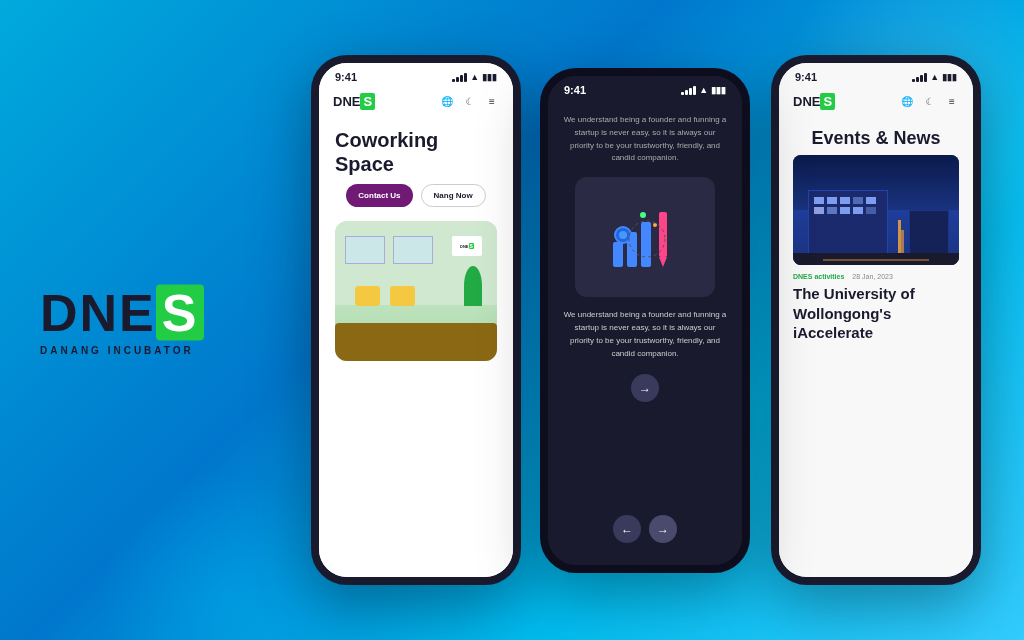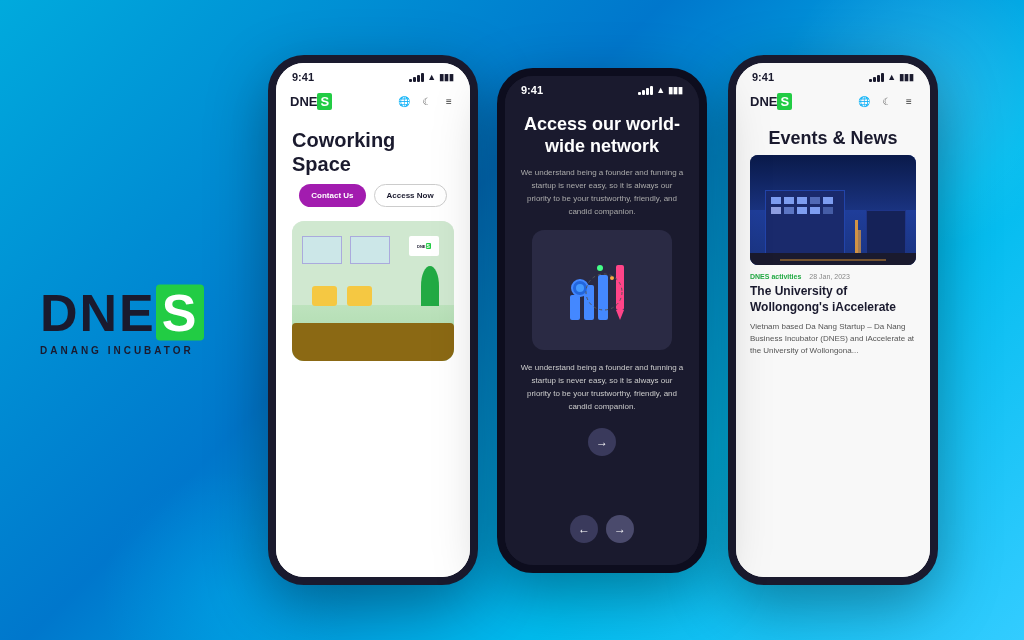--- a/index.html
+++ b/index.html
@@ -47,20 +47,21 @@
       margin-top: 4px;
       text-transform: uppercase;
     }
 
     
     .phone {
       position: absolute;
       border-radius: 36px;
       overflow: hidden;
       box-shadow: 0 20px 60px rgba(0,0,0,0.35);
+      margin-left: 43px;
     }
     .phone-inner {
       width: 100%;
       height: 100%;
       display: flex;
       flex-direction: column;
       overflow: hidden;
     }
 
     
@@ -157,21 +158,21 @@
       line-height: 1.5;
       margin-bottom: 14px;
     }
     .btn-row {
       display: flex;
       gap: 8px;
       justify-content: center;
       margin-bottom: 14px;
     }
     .btn-contact {
-      background: #a21caf;
+      background: #701a75;
       color: white;
       border: none;
       border-radius: 20px;
       padding: 6px 12px;
       font-size: 8px;
       font-weight: 600;
       cursor: pointer;
     }
     .btn-apply {
       background: transparent;
@@ -407,21 +408,21 @@
     .tag-dnes {
       font-size: 7px;
       color: #22aa44;
       font-weight: 700;
     }
     .tag-date {
       font-size: 7px;
       color: #888;
     }
     .news-article-title {
-      font-size: 12px;
+      font-size: 15px;
       font-weight: 800;
       color: #1a1a2e;
       line-height: 1.3;
       margin-bottom: 6px;
     }
     .news-article-text {
       font-size: 8px;
       color: #555;
       line-height: 1.5;
     }
@@ -486,21 +487,21 @@
         <div class="nav-icon">🌐</div>
         <div class="nav-icon">☾</div>
         <div class="nav-icon">≡</div>
       </div>
     </div>
 
     <div class="content">
       <div class="cowork-title">Coworking Space</div>
       <div class="btn-row">
         <button class="btn-contact">Contact Us</button>
-        <button class="btn-apply">Access Now</button>
+        <button class="btn-apply">Nang Now</button>
       </div>
 
       <div class="cowork-image">
         <div class="office-scene">
           <div class="office-wall"></div>
           <div class="office-sign">
             <span style="font-size:4px;font-weight:900;color:#1a1a2e;">DNE</span>
               <span class="dnes-s-tiny">S</span>
           </div>
           <div class="office-chair1"></div>
@@ -527,21 +528,20 @@
           <div class="signal-bar" style="height:5px;background:white;"></div>
           <div class="signal-bar" style="height:7px;background:white;"></div>
           <div class="signal-bar" style="height:9px;background:white;"></div>
         </div>
         <span style="font-size:9px;color:white;">▲</span>
         <span style="font-size:9px;color:white;">▮▮▮</span>
       </div>
     </div>
 
     <div class="dark-content">
-      <div class="network-title">Access our world-wide network</div>
       <div class="network-desc">We understand being a founder and funning a startup is never easy, so it is always our priority to be your trustworthy, friendly, and candid companion.</div>
 
       <div class="illustration-box">
         <svg class="chart-svg" viewBox="0 0 80 80">
 
           <rect x="8" y="45" width="10" height="25" fill="#4488ff" rx="2"></rect>
           <rect x="22" y="35" width="10" height="35" fill="#4488ff" rx="2"></rect>
           <rect x="36" y="25" width="10" height="45" fill="#4488ff" rx="2"></rect>
 
           <circle cx="18" cy="38" r="8" fill="#2266dd" stroke="#4488ff" stroke-width="2"></circle>
@@ -632,16 +632,15 @@
           <div style="position:absolute;bottom:4px;left:30px;right:30px;height:2px;background:#ffaa33;opacity:0.4;"></div>
         </div>
       </div>
 
       <div class="news-tag">
         <span class="tag-dnes">DNES activities</span>
         <span class="tag-date">28 Jan, 2023</span>
       </div>
 
       <div class="news-article-title">The University of Wollongong's iAccelerate</div>
-      <div class="news-article-text">Vietnam based Da Nang Startup – Da Nang Business Incubator (DNES) and iAccelerate at the University of Wollongona...</div>
     </div>
   </div>
 </div>
 
 </body></html>

